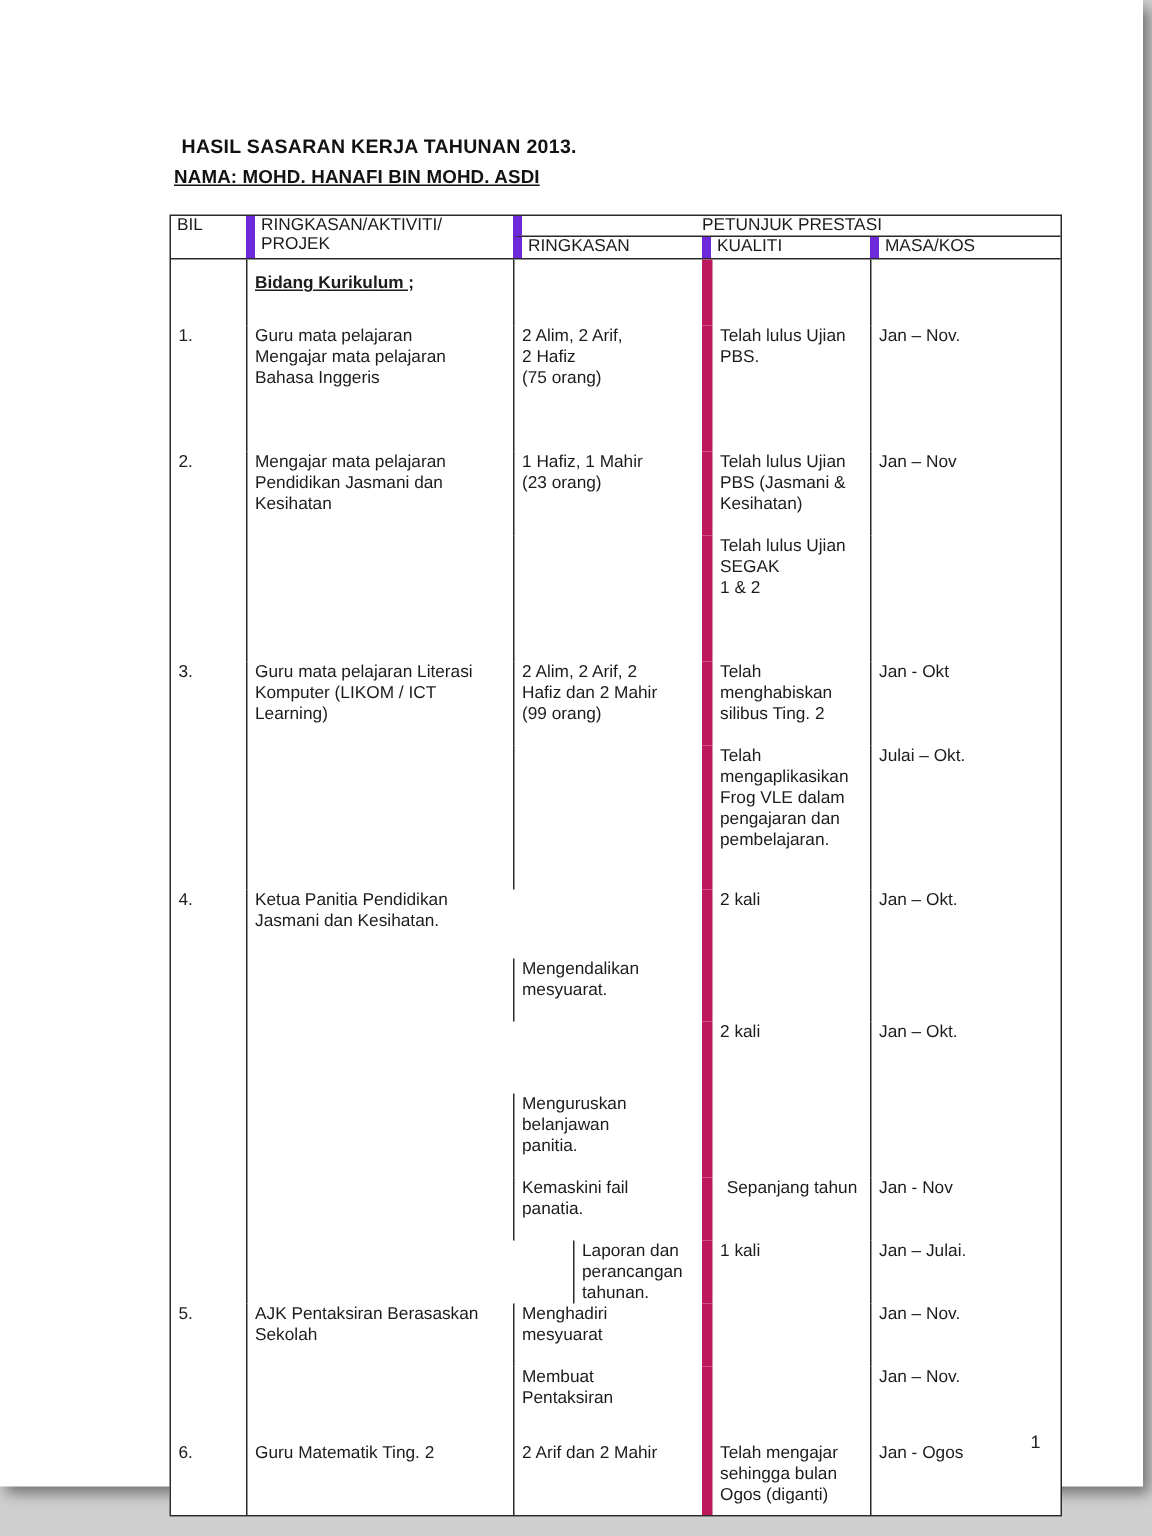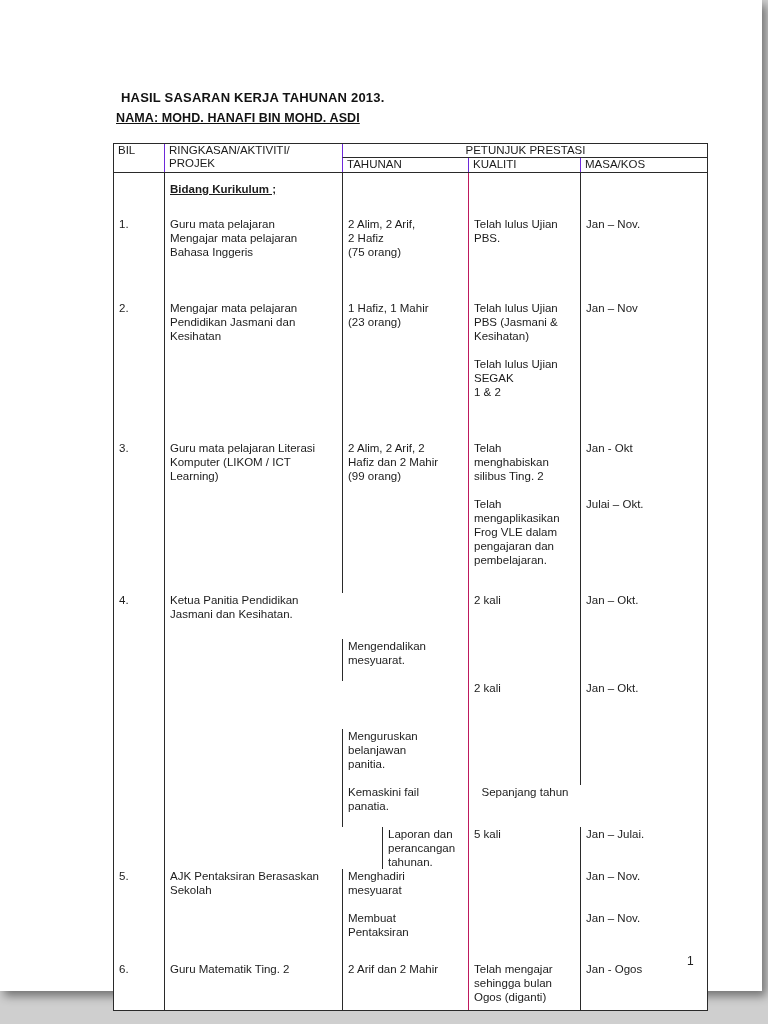--- a/index.html
+++ b/index.html
@@ -4,33 +4,33 @@
 <style>
   * { margin:0; padding:0; box-sizing:border-box; }
   html,body { width:768px; height:1024px; overflow:hidden; }
   body { background:#cfcfcf; font-family:"Liberation Sans","DejaVu Sans",sans-serif; }
   .page { position:absolute; left:0; top:0; width:762px; height:991px; background:#ffffff; box-shadow:4px 5px 9px rgba(0,0,0,0.45); }
   .title { position:absolute; left:121px; top:90px; font-weight:bold; font-size:13px; color:#121212; letter-spacing:0.2px; }
   .nama { position:absolute; left:116px; top:111px; font-weight:bold; font-size:12.5px; color:#121212; text-decoration:underline; letter-spacing:0.1px; }
   .doc-table { position:absolute; left:113px; top:143px; width:595px; border:1px solid #2a2a2a; color:#1c1c1c; background:#fff; }
   .header-grid { display:grid; grid-template-columns:50px 178px 126px 112px 127px; grid-template-rows:14px 14px; border-bottom:1px solid #2a2a2a; font-size:11.5px; line-height:13px; }
   .h-cell { padding:0 3px 0 4px; overflow:hidden; white-space:pre-line; }
-  .bl { border-left:1px solid #6d28d9; }
+  .bl { border-left:6px solid #6d28d9; }
   .h-bil { grid-column:1; grid-row:1/3; }
   .h-akt { grid-column:2; grid-row:1/3; }
   .h-petunjuk { grid-column:3/6; grid-row:1; text-align:center; border-bottom:1px solid #2a2a2a; }
   .h-kuan { grid-column:3; grid-row:2; }
   .h-kual { grid-column:4; grid-row:2; }
   .h-masa { grid-column:5; grid-row:2; }
   .trow { display:grid; grid-template-columns:50px 178px 126px 112px 127px; font-size:11.5px; line-height:14px; }
   .cell { padding:0 4px 0 5px; overflow:hidden; }
   .col-bil { grid-column:1; }
   .col-akt { grid-column:2; border-left:1px solid #2a2a2a; }
   .col-kuan { grid-column:3; border-left:1px solid #2a2a2a; }
-  .col-kual { grid-column:4; border-left:1px solid #be185d; }
+  .col-kual { grid-column:4; border-left:7px solid #be185d; }
   .col-masa { grid-column:5; border-left:1px solid #2a2a2a; }
   .pre { white-space:pre-line; display:block; }
   .gap { padding-bottom:14px; }
   .section .cell { padding-top:9px; }
   .section-heading { font-weight:bold; text-decoration:underline; white-space:pre-line; }
   .pagenum { position:absolute; left:687px; top:954px; font-size:12px; color:#222; }
 </style>
 </head>
 <body>
 
@@ -39,21 +39,21 @@
   <div class="title">HASIL SASARAN KERJA TAHUNAN 2013.</div>
   <div class="nama">NAMA:  MOHD. HANAFI BIN MOHD. ASDI</div>
 
   <div class="doc-table">
 
     <div class="header-grid">
       <div class="h-cell h-bil">BIL</div>
       <div class="h-cell h-akt bl">RINGKASAN/AKTIVITI/
 PROJEK</div>
       <div class="h-cell h-petunjuk bl">PETUNJUK PRESTASI</div>
-      <div class="h-cell h-kuan bl">TAHUNAN</div>
+      <div class="h-cell h-kuan bl">RINGKASAN</div>
       <div class="h-cell h-kual bl">KUALITI</div>
       <div class="h-cell h-masa bl">MASA/KOS</div>
     </div>
 
     <div class="trow section" style="min-height:44px; grid-template-rows:1fr;">
       <div class="cell col-bil" style="grid-row:1;"></div>
       <div class="cell col-akt" style="grid-row:1;"><span class="section-heading">Bidang Kurikulum ;</span></div>
       <div class="cell col-kuan" style="grid-row:1;"></div>
       <div class="cell col-kual" style="grid-row:1;"></div>
       <div class="cell col-masa" style="grid-row:1;"></div>
@@ -182,27 +182,30 @@
       <div class="cell col-masa gap" style="grid-row:2;">
           <span class="pre">Jan – Okt.</span>
         </div>
       <div class="cell col-kuan gap" style="grid-row:3;">
           <span class="pre">Kemaskini fail
 panatia.</span>
         </div>
       <div class="cell col-kual gap" style="grid-row:3;text-align:center;">
           <span class="pre">Sepanjang tahun</span>
         </div>
+      <div class="cell col-masa gap" style="grid-row:3;">
+          <span class="pre">Jan - Nov</span>
+        </div>
       <div class="cell col-kuan" style="grid-row:4;margin-left:40px;">
           <span class="pre">Laporan dan
 perancangan
 tahunan.</span>
         </div>
       <div class="cell col-kual" style="grid-row:4;">
-          <span class="pre">5 kali</span>
+          <span class="pre">1 kali</span>
         </div>
       <div class="cell col-masa" style="grid-row:4;">
           <span class="pre">Jan – Julai.</span>
         </div>
     </div>
 
     <div class="trow" style="min-height:93px; grid-template-rows:auto 1fr;">
       <div class="cell col-bil" style="grid-row:1 / span 2;">
           <span class="pre">5.</span>
         </div>

